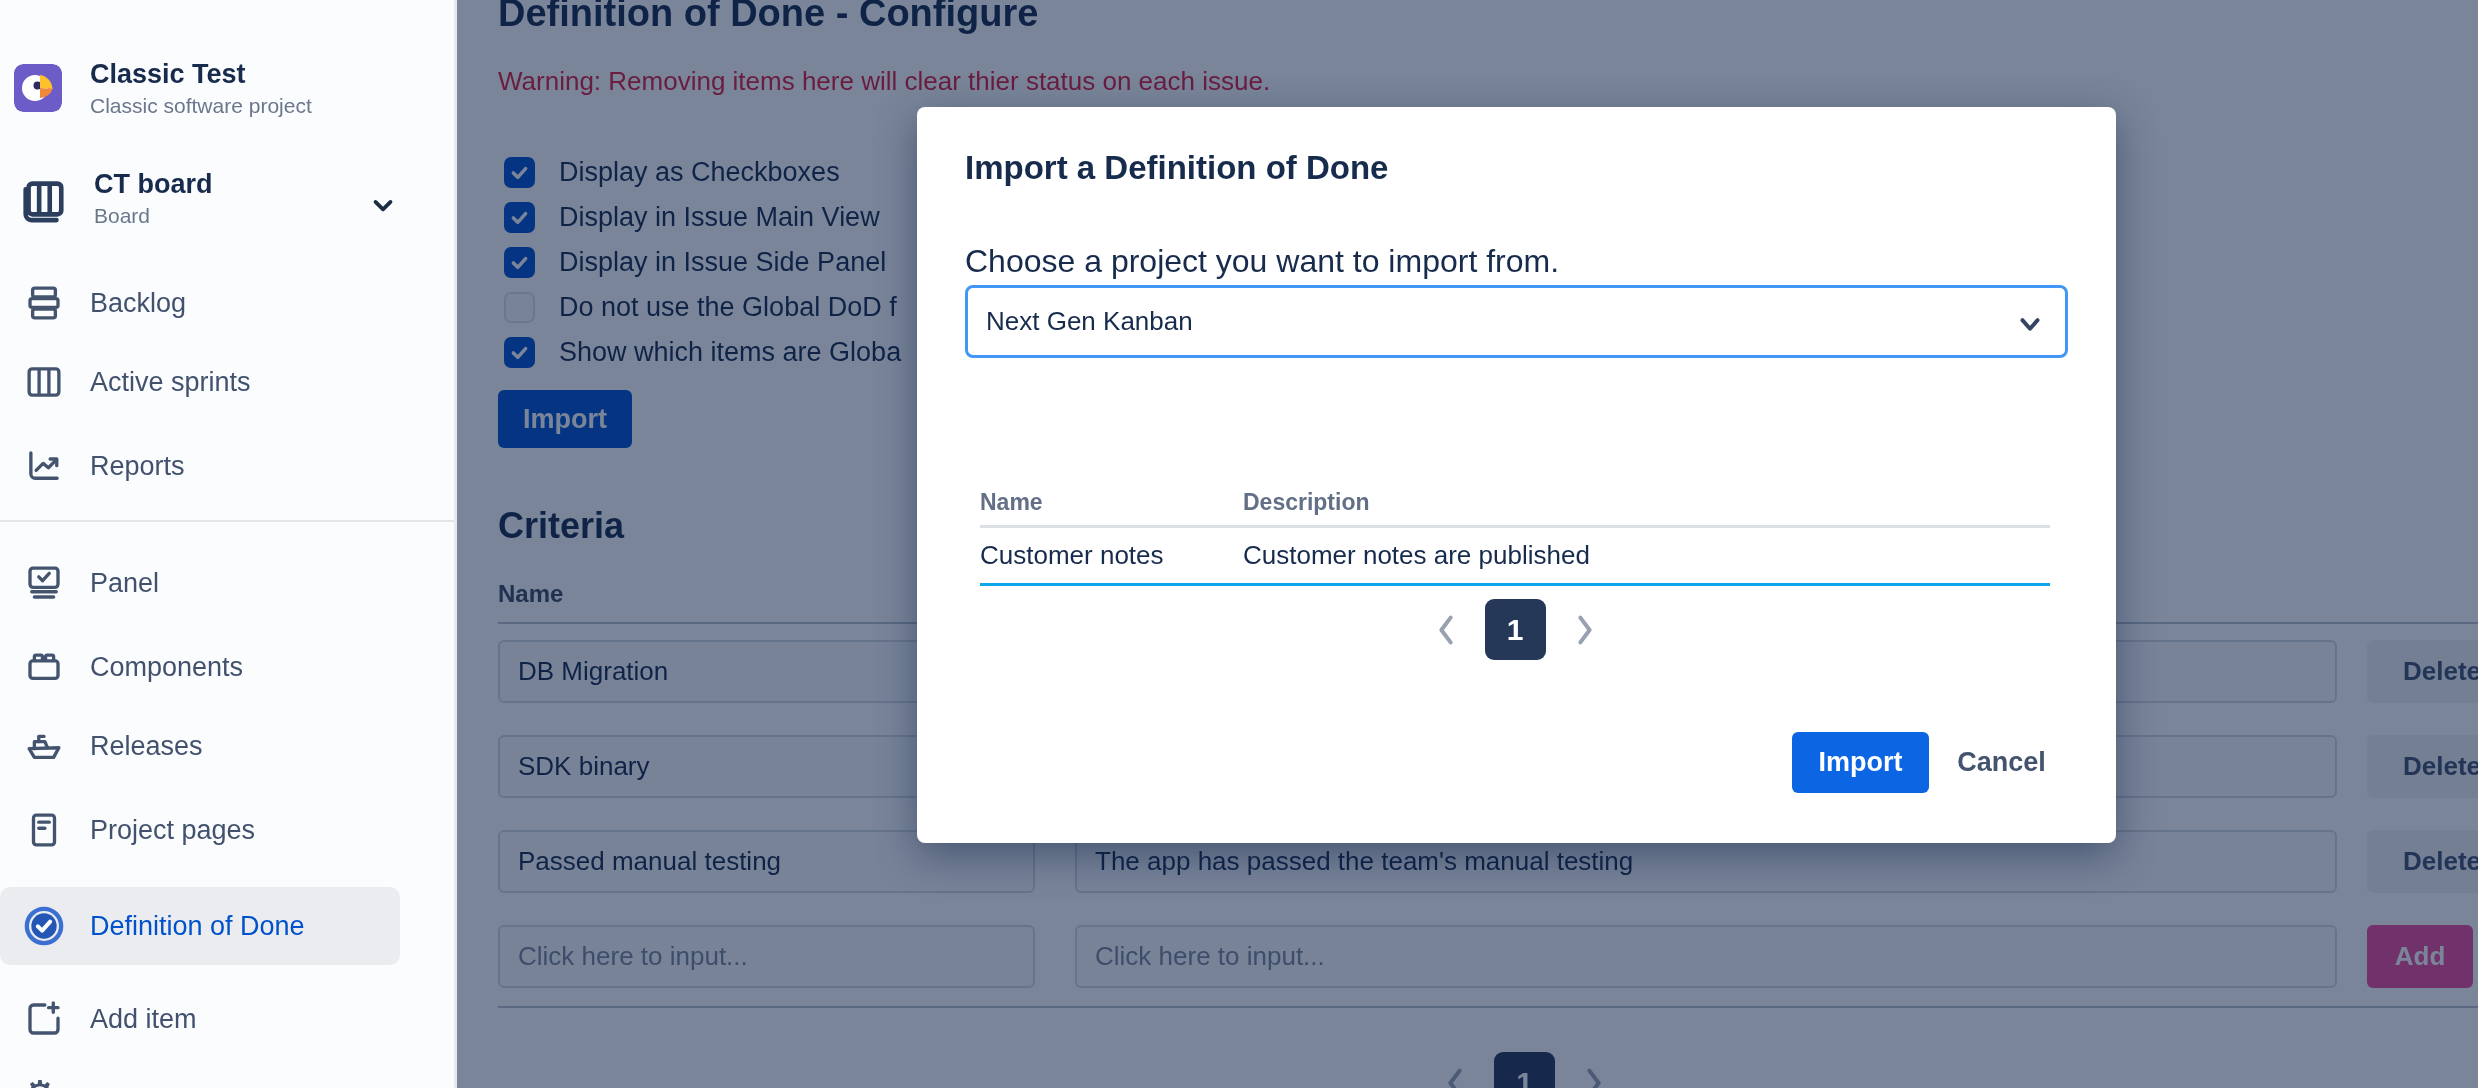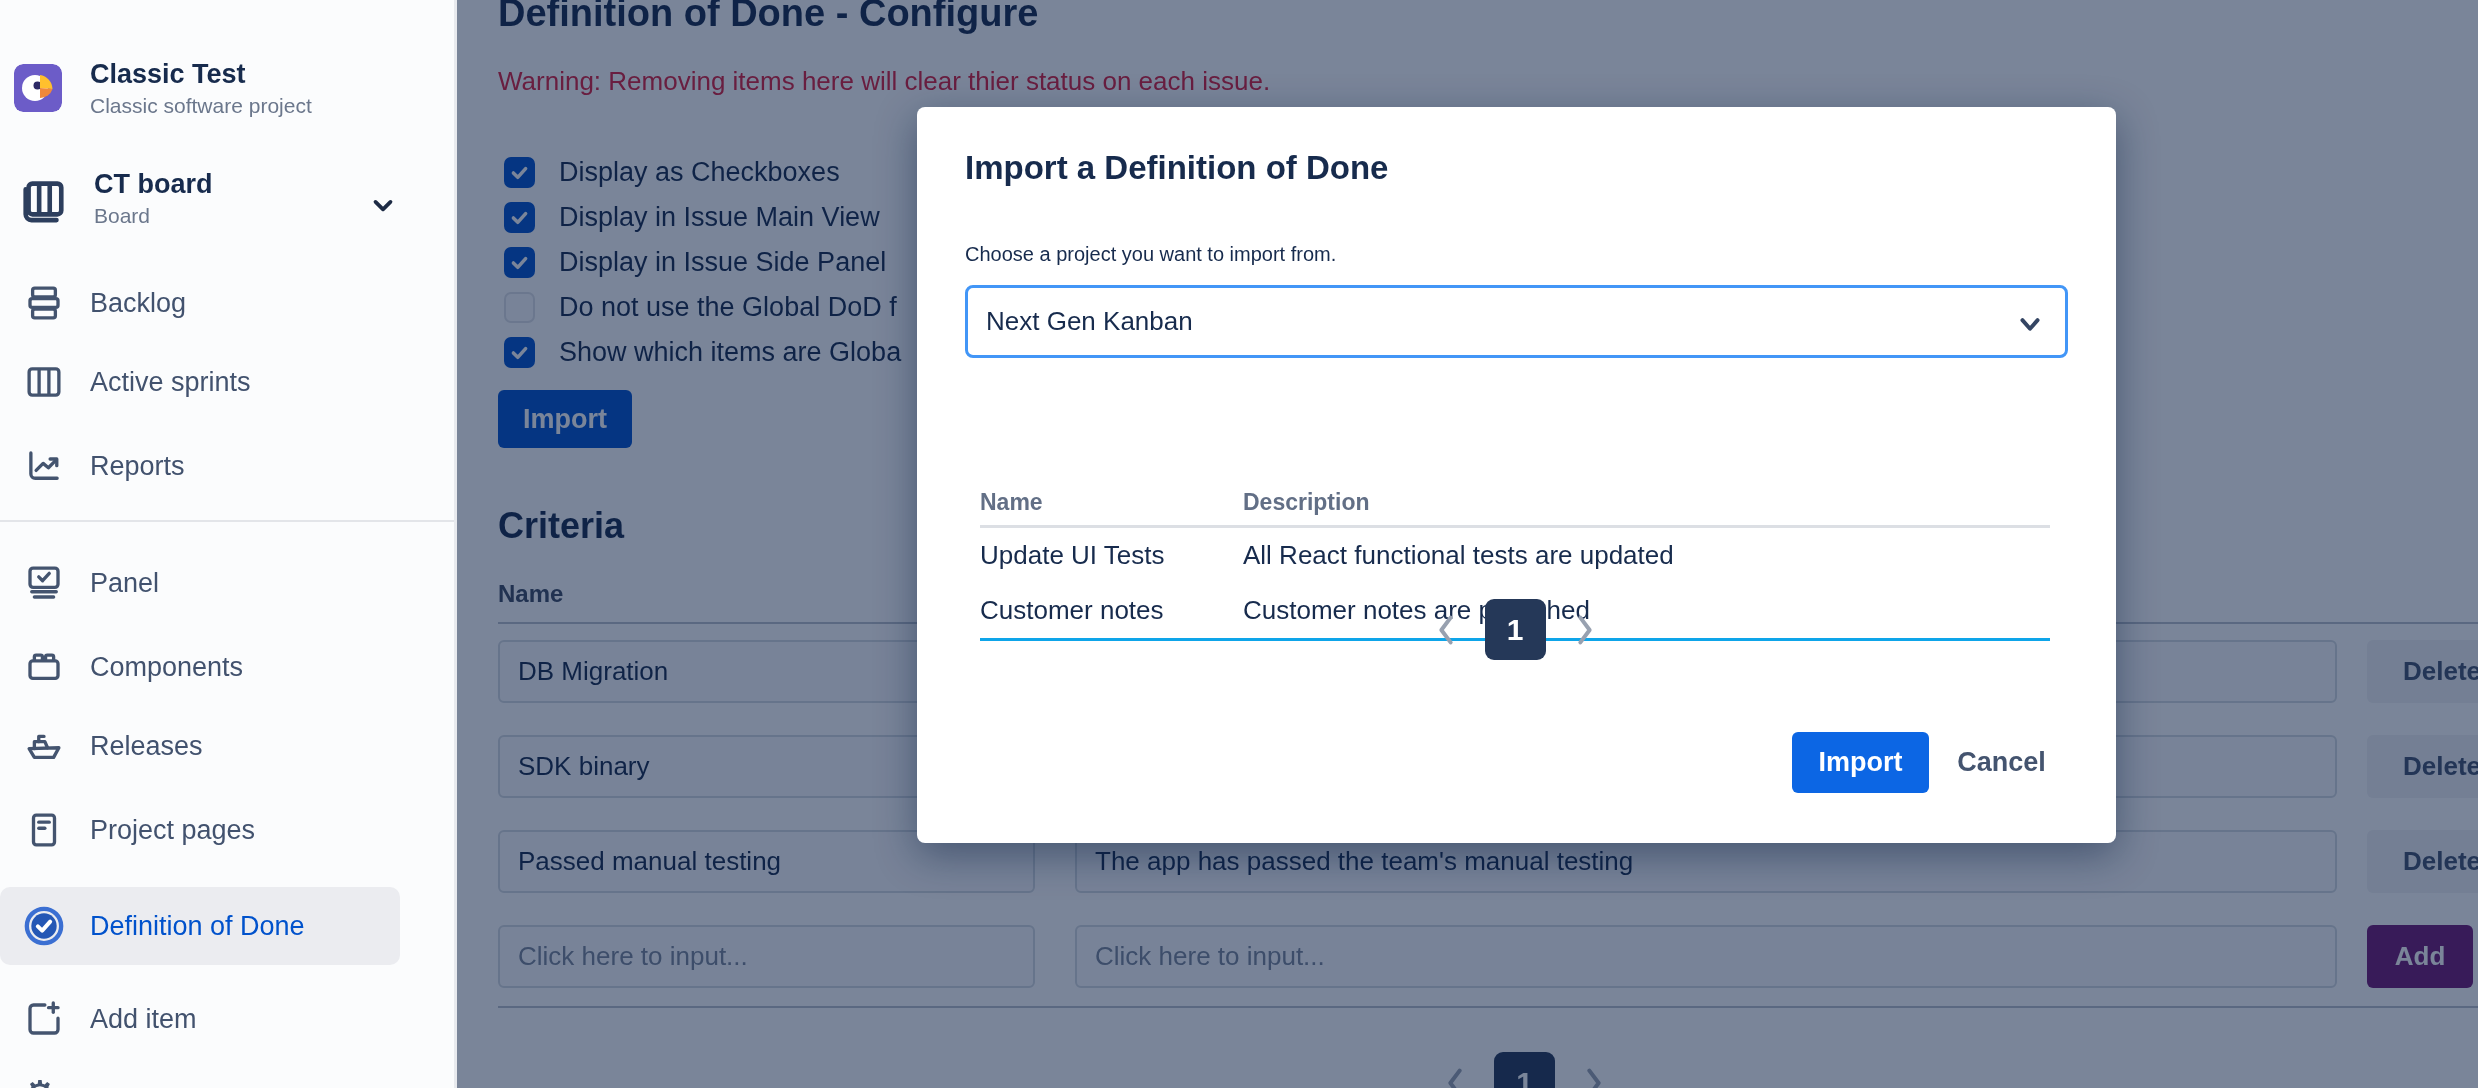--- a/index.html
+++ b/index.html
@@ -44,38 +44,38 @@
   .hr2 { position:absolute; left:41px; top:1006px; width:1980px; height:2px; background:#B9C0CB; }
   .crit-input { position:absolute; height:63px; border:2px solid #D4D9E0; border-radius:6px; background:#FAFBFC;
                 font-size:26px; color:#172B4D; padding:0 18px; font-family:"Liberation Sans",sans-serif; }
   .crit-input::placeholder { color:#7A869A; opacity:1; }
   .ci-name { left:41px; width:537px; }
   .ci-desc { left:618px; width:1262px; }
   .r0 { top:640px; } .r1 { top:735px; } .r2 { top:830px; } .r3 { top:925px; }
   .btn-delete { position:absolute; left:1910px; width:150px; height:63px; background:#F1F2F4; border:none;
                 border-radius:6px; font-size:26px; font-weight:bold; color:#42526E;
                 font-family:"Liberation Sans",sans-serif; cursor:pointer; }
-  .btn-add { position:absolute; left:1910px; width:106px; height:63px; background:#701a75; border:none;
+  .btn-add { position:absolute; left:1910px; width:106px; height:63px; background:#ec4899; border:none;
              border-radius:6px; font-size:26px; font-weight:bold; color:#fff;
              font-family:"Liberation Sans",sans-serif; cursor:pointer; }
   .pager { position:absolute; display:flex; align-items:center; gap:26px; }
   .pager-bottom { left:985px; top:1052px; }
   .page-current { width:61px; height:61px; border-radius:9px; background:#253858; color:#fff;
                   font-size:30px; font-weight:bold; display:flex; align-items:center; justify-content:center; }
   .pg-chev { display:flex; align-items:center; cursor:pointer; }
 
   
   .blanket { position:absolute; left:457px; top:0; width:2021px; height:1088px;
              background:rgba(9,30,66,0.54); z-index:70; }
 
   
   .modal { position:absolute; left:917px; top:107px; width:1199px; height:736px; background:#fff;
            border-radius:8px; box-shadow:0 12px 40px rgba(9,30,66,0.45); z-index:100; }
   .modal-title { position:absolute; left:48px; top:42px; font-size:33px; font-weight:bold; color:#172B4D; }
-  .chooser-label { position:absolute; left:48px; top:136px; font-size:20px; color:#172B4D; }
+  .chooser-label { position:absolute; left:48px; top:136px; font-size:32px; color:#172B4D; }
   .select { position:absolute; left:48px; top:178px; width:1103px; height:73px; border:3px solid #4296F7;
             border-radius:8px; background:#fff; display:flex; align-items:center; cursor:pointer; }
   .select-value { font-size:26px; color:#172B4D; margin-left:18px; }
   .select-chev { position:absolute; right:22px; top:28px; }
   .mtable { position:absolute; left:63px; top:372px; width:1070px; }
   .mtr { display:flex; }
   .mth { font-size:23px; font-weight:bold; color:#626F86; height:46px; display:flex; align-items:center; }
   .mtd { font-size:26px; color:#172B4D; height:55px; display:flex; align-items:center; }
   .col-name { width:263px; flex:0 0 auto; }
   .col-desc { flex:1; }
@@ -316,24 +316,20 @@
           <polyline points="5,3.5 12,11.5 19,3.5" fill="none" stroke="#344563" stroke-width="3.6" stroke-linecap="round" stroke-linejoin="round"></polyline>
         </svg>
     </span>
   </div>
 
   <div class="mtable">
     <div class="mtr mthead">
       <div class="mth col-name">Name</div>
       <div class="mth col-desc">Description</div>
     </div>
-    <div class="mtr">
-      <div class="mtd col-name">Update UI Tests</div>
-      <div class="mtd col-desc">All React functional tests are updated</div>
-    </div>
     <div class="mtr mlast">
       <div class="mtd col-name">Customer notes</div>
       <div class="mtd col-desc">Customer notes are published</div>
     </div>
   </div>
 
   <div class="pager pager-modal">
     <span class="pg-chev">
         <svg width="26" height="34" viewBox="0 0 16 22">
           <polyline points="11,3 5,11 11,19" fill="none" stroke="#98A1B0" stroke-width="2.6" stroke-linecap="round" stroke-linejoin="round"></polyline>

